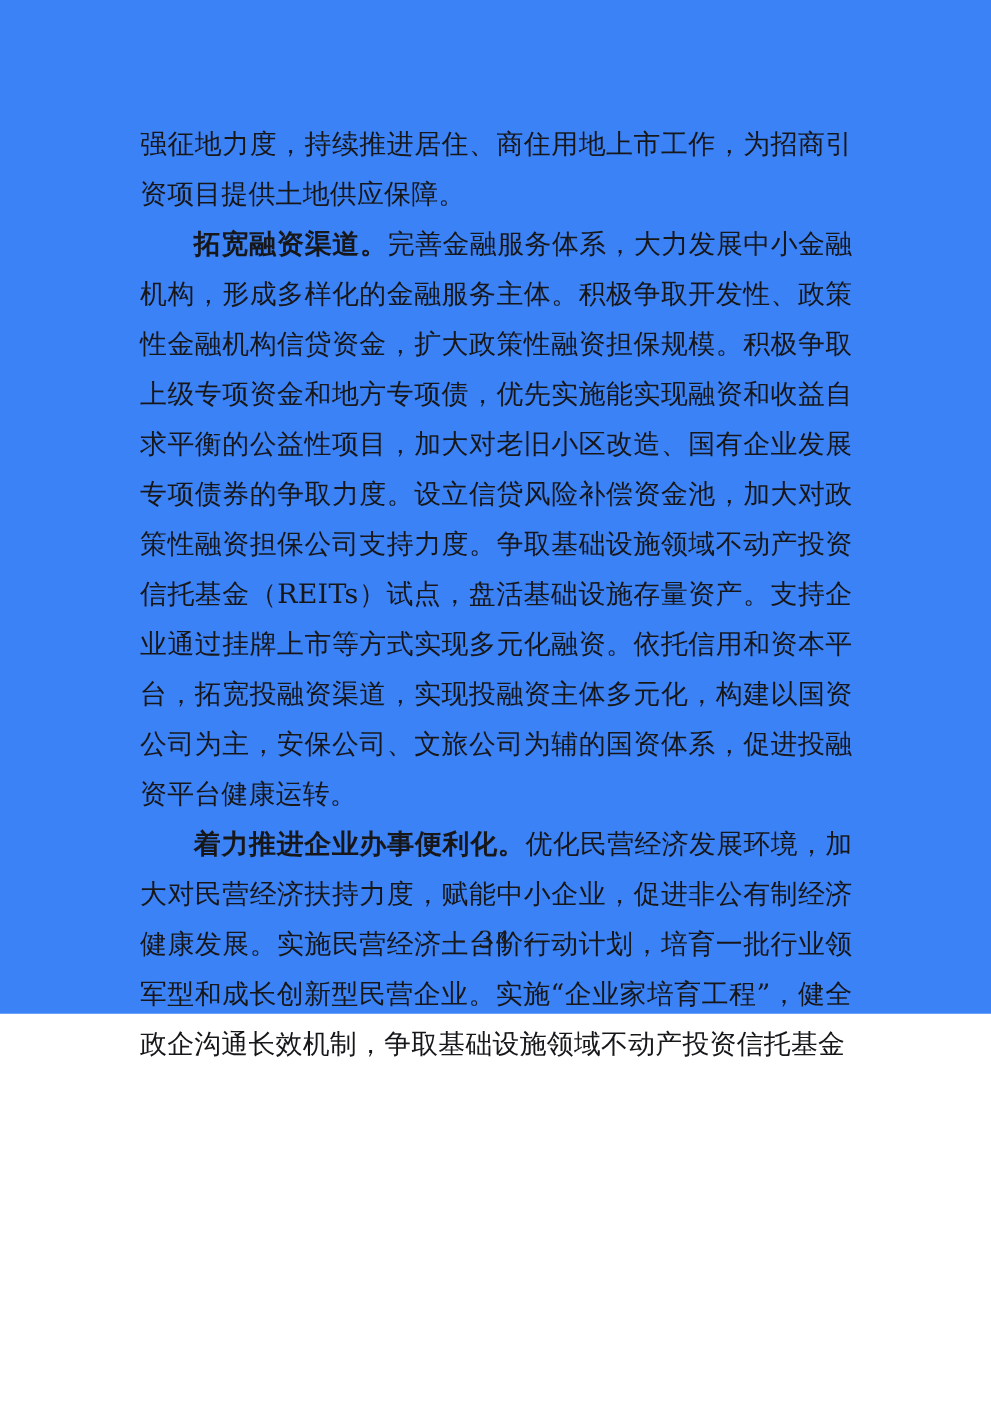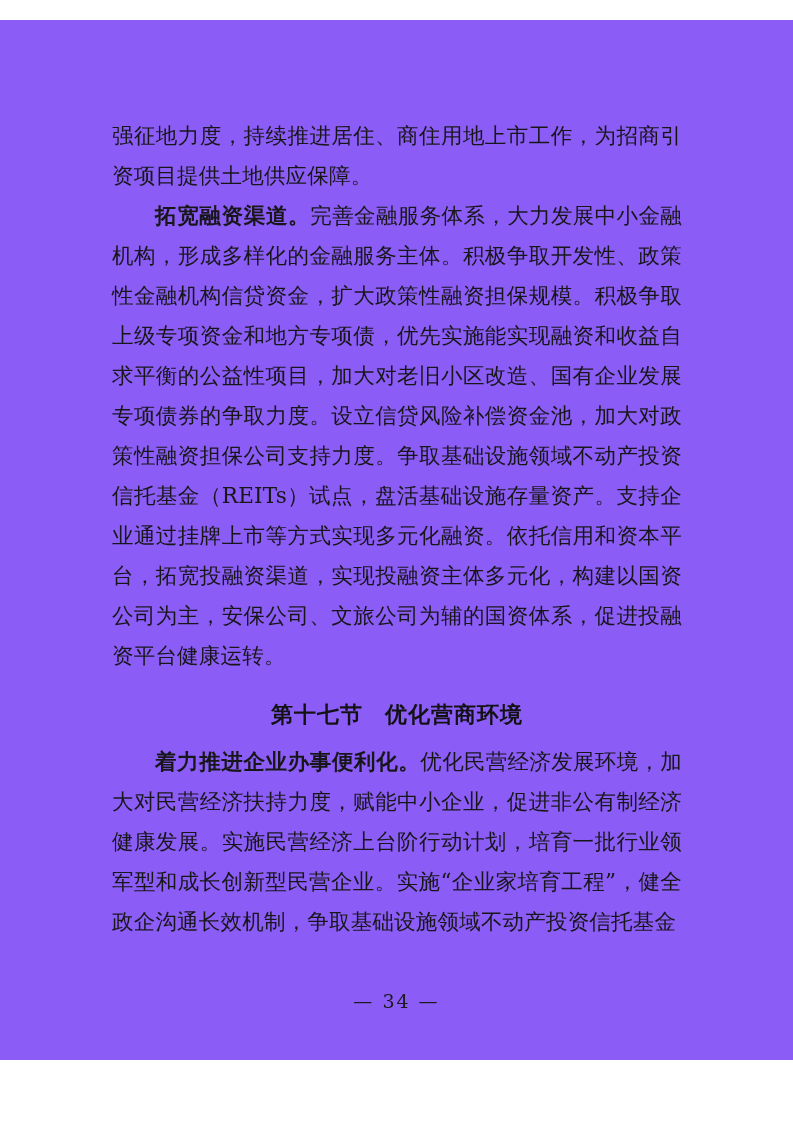--- a/index.html
+++ b/index.html
@@ -12,23 +12,22 @@
     height: 1121px;
     font-family: "DejaVu Serif", "Liberation Serif", serif;
     color: #1a1a1a;
     position: relative;
     overflow: hidden;
   }
   .page {
     position: absolute;
     left: 0; top: 0;
     width: 793px;
-    height: 1040px;
-    background: #8b5cf6;
-    margin-top: 20px;
+    height: 811px;
+    background: #3b82f6;
   }
   .content {
     position: absolute;
     left: 112px;
     top: 96px;
     width: 570px;
   }
   .para {
     font-size: 21.5px;
     line-height: 40px;
@@ -74,21 +73,20 @@
 <body>
 
 <div class="page">
 
   <div class="content">
 
     <p class="para">强征地力度，持续推进居住、商住用地上市工作，为招商引资项目提供土地供应保障。</p>
 
     <p class="para indent2"><span class="lead">拓宽融资渠道。</span><span>完善金融服务体系，大力发展中小金融机构，形成多样化的金融服务主体。积极争取开发性、政策性金融机构信贷资金，扩大政策性融资担保规模。积极争取上级专项资金和地方专项债，优先实施能实现融资和收益自求平衡的公益性项目，加大对老旧小区改造、国有企业发展专项债券的争取力度。设立信贷风险补偿资金池，加大对政策性融资担保公司支持力度。争取基础设施领域不动产投资信托基金（REITs）试点，盘活基础设施存量资产。支持企业通过挂牌上市等方式实现多元化融资。依托信用和资本平台，拓宽投融资渠道，实现投融资主体多元化，构建以国资公司为主，安保公司、文旅公司为辅的国资体系，促进投融资平台健康运转。</span></p>
 
-    <h2 class="section-title"><span>第十七节</span><span class="gap"></span><span>优化营商环境</span></h2>
 
 
     <p class="para indent2"><span class="lead">着力推进企业办事便利化。</span><span>优化民营经济发展环境，加大对民营经济扶持力度，赋能中小企业，促进非公有制经济健康发展。实施民营经济上台阶行动计划，培育一批行业领军型和成长创新型民营企业。实施“企业家培育工程”，健全政企沟通长效机制，争取基础设施领域不动产投资信托基金</span></p>
 
   </div>
 
   <div class="page-number">— 34 —</div>
 
 </div>
 

